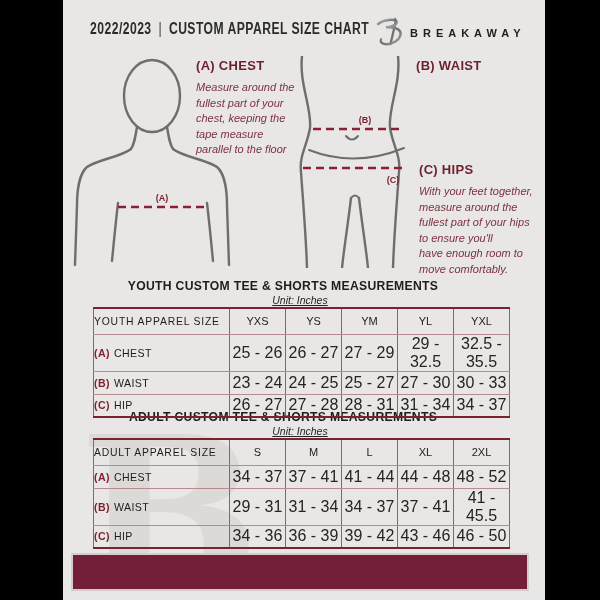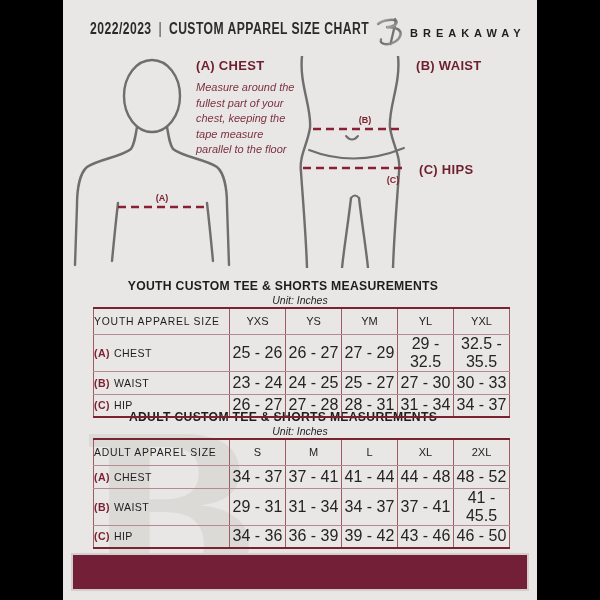--- a/index.html
+++ b/index.html
@@ -3,20 +3,21 @@
 <meta charset="utf-8">
 <style>
   html,body{margin:0;padding:0;}
   body{
     width:600px;height:600px;background:#000;position:relative;overflow:hidden;
     font-family:"Liberation Sans",sans-serif;
   }
   .page{
     position:absolute;left:63px;top:0;width:474px;height:600px;
     background:#e8e7e5;
+    padding-left:8px;
   }
   
   .hdr-title{
     position:absolute;left:27px;top:20px;white-space:nowrap;
     font-weight:bold;font-size:16px;color:#2b2b2b;letter-spacing:.6px;
     transform:scaleX(.76);transform-origin:left center;
   }
   .hdr-title .sep{margin:0 9px;font-weight:normal;color:#3a3a3a;}
   .logo-mark{position:absolute;left:311px;top:14px;width:30px;height:36px;}
   .brand{
@@ -33,21 +34,21 @@
   .blk-a{left:133px;top:58px;width:104px;}
   .blk-b{left:353px;top:58px;width:112px;}
   .blk-c{left:356px;top:162px;width:114px;}
   
   .sec-title{
     position:absolute;left:0;width:440px;text-align:center;
     font-weight:bold;font-size:12.2px;letter-spacing:.3px;color:#1d1d1d;
   }
   .sec-unit{
     position:absolute;left:0;width:474px;text-align:center;
-    font-style:italic;font-size:10.5px;color:#242424;
+    font-style:italic;font-size:10.5px;color:#242424;text-decoration:underline;
   }
   .yt-title{top:279px}.yt-unit{top:294px}
   .ad-title{top:410px}.ad-unit{top:425px}
   
   table.size{
     position:absolute;left:30px;width:416px;border-collapse:collapse;table-layout:fixed;
     border-top:2px solid #7b2230;border-bottom:2px solid #7b2230;
     border-left:1px solid #b58b91;border-right:1px solid #b58b91;
     z-index:2;background:transparent;
   }
@@ -134,20 +135,22 @@
 
   <div class="mblock blk-a">
     <p class="mheading">(A) CHEST</p>
     <p class="mdesc">Measure around the fullest part of your chest, keeping the tape measure parallel to the floor</p>
   </div>
   <div class="mblock blk-b">
     <p class="mheading">(B) WAIST</p>
   </div>
   <div class="mblock blk-c">
     <p class="mheading">(C) HIPS</p>
+    <p class="mdesc">With your feet together, measure around the fullest part of your hips to ensure you'll
+have enough room to move comfortably.</p>
   </div>
 
   <div class="watermark">B</div>
 
   <div class="sec-title yt-title">YOUTH CUSTOM TEE &amp; SHORTS MEASUREMENTS</div>
   <div class="sec-unit yt-unit">Unit: Inches</div>
   <table class="size yt-table">
     <colgroup>
         <col style="width:136px">
         <col style="width:56px">

